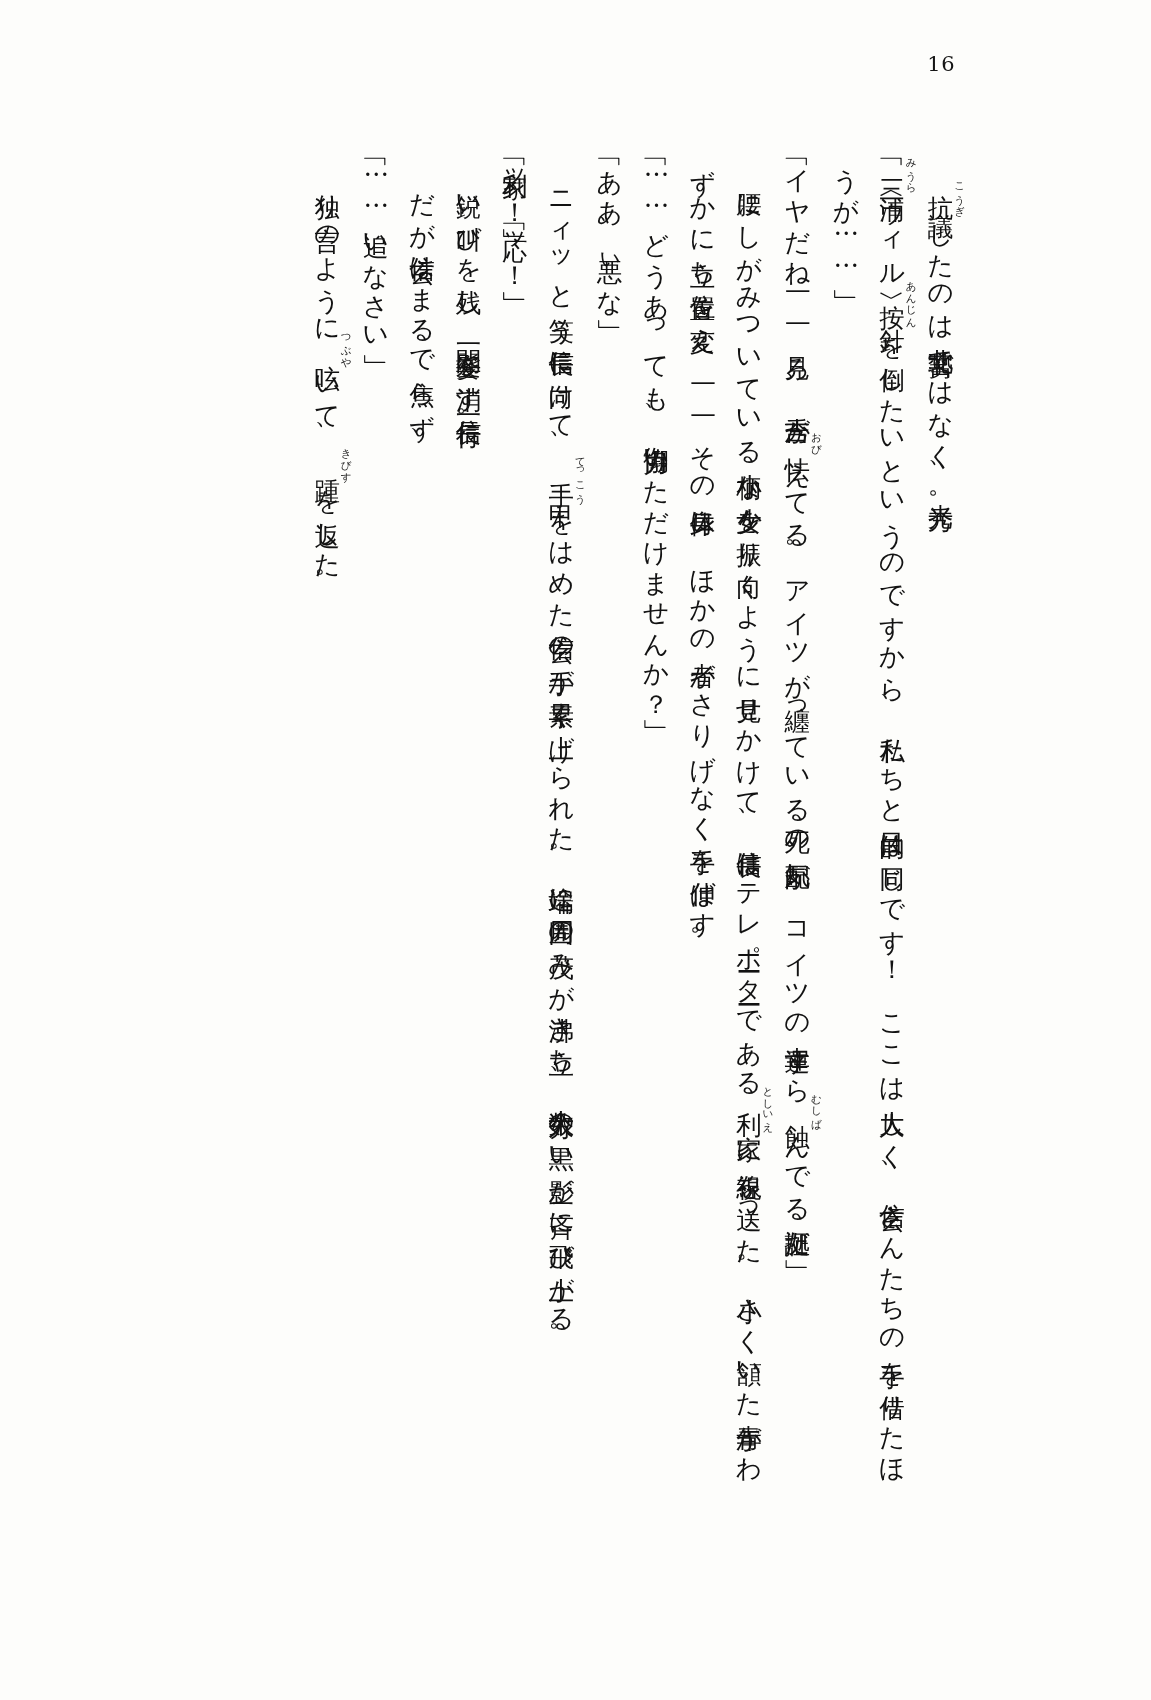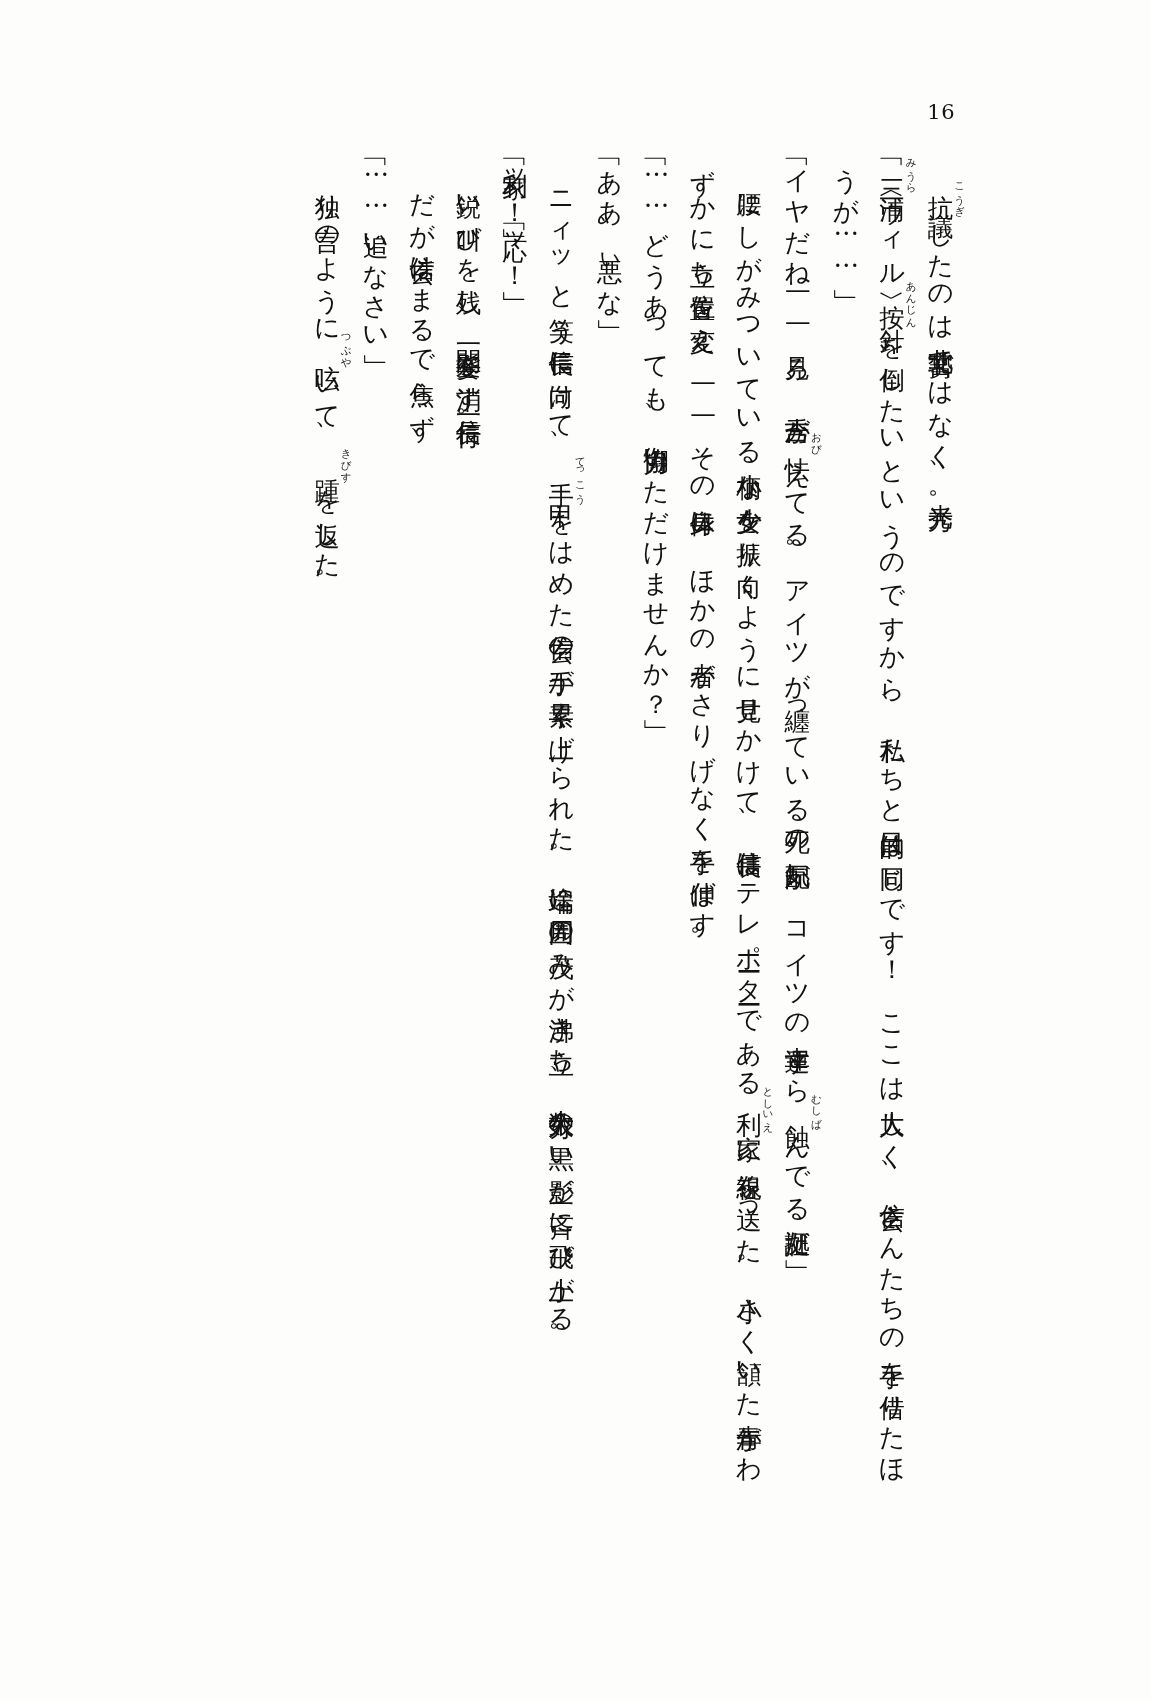--- a/index.html
+++ b/index.html
@@ -23,21 +23,20 @@
     background: #fdfdfb;
   }
   .page-number {
     position: absolute;
     top: 52px;
     right: 196px;
     font-size: 21px;
     font-family: "DejaVu Serif", "Liberation Serif", serif;
     color: #151515;
     letter-spacing: 0.5px;
-    margin-top: 48px;
   }
   
   .text-block {
     position: absolute;
     top: 150px;
     right: 185px;
     height: 1320px;
     width: 790px;
     writing-mode: vertical-rl;
     text-orientation: upright;

